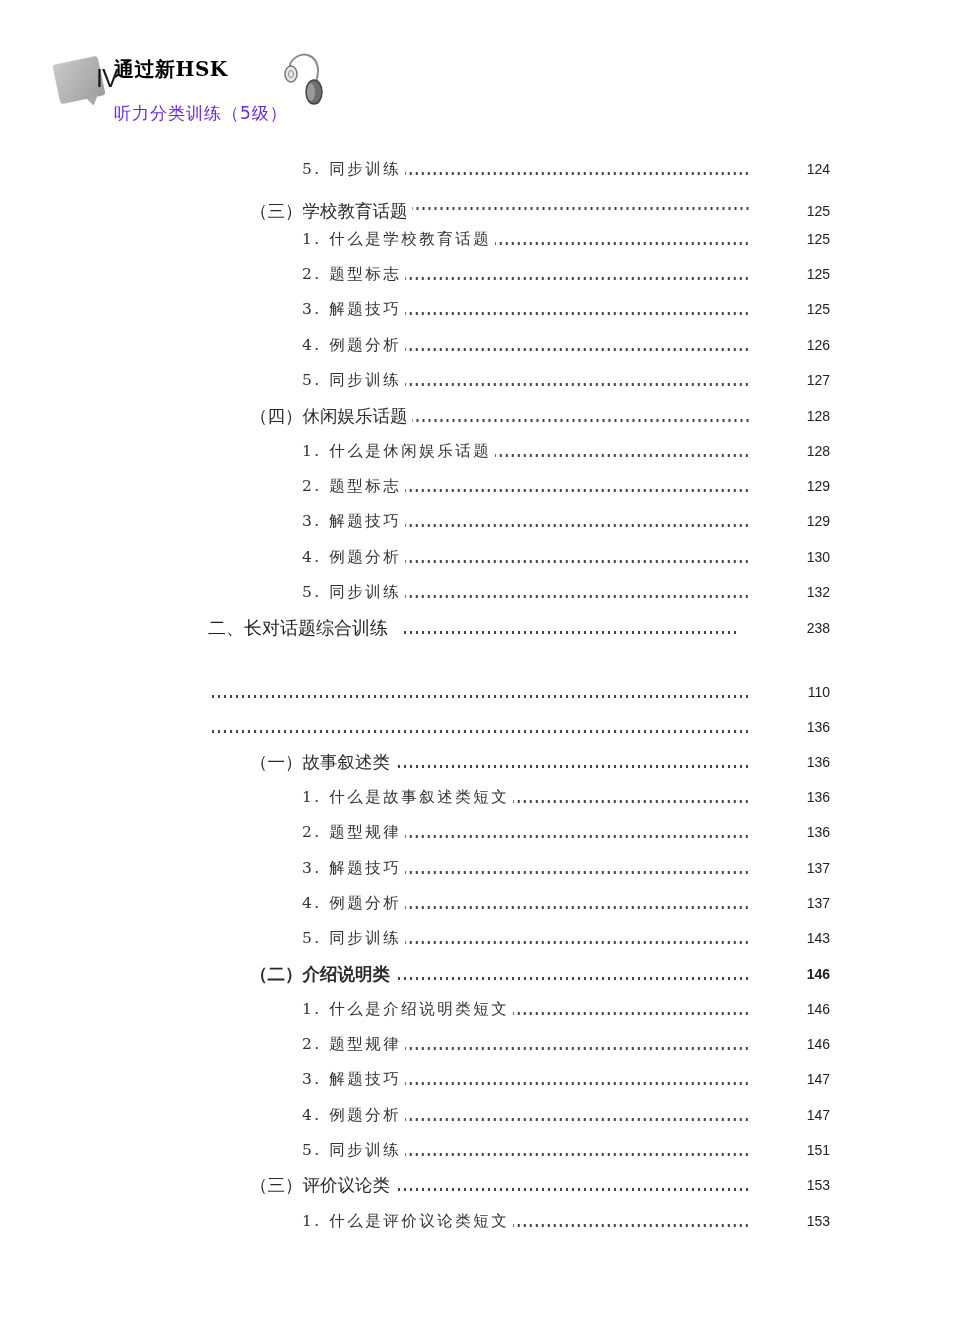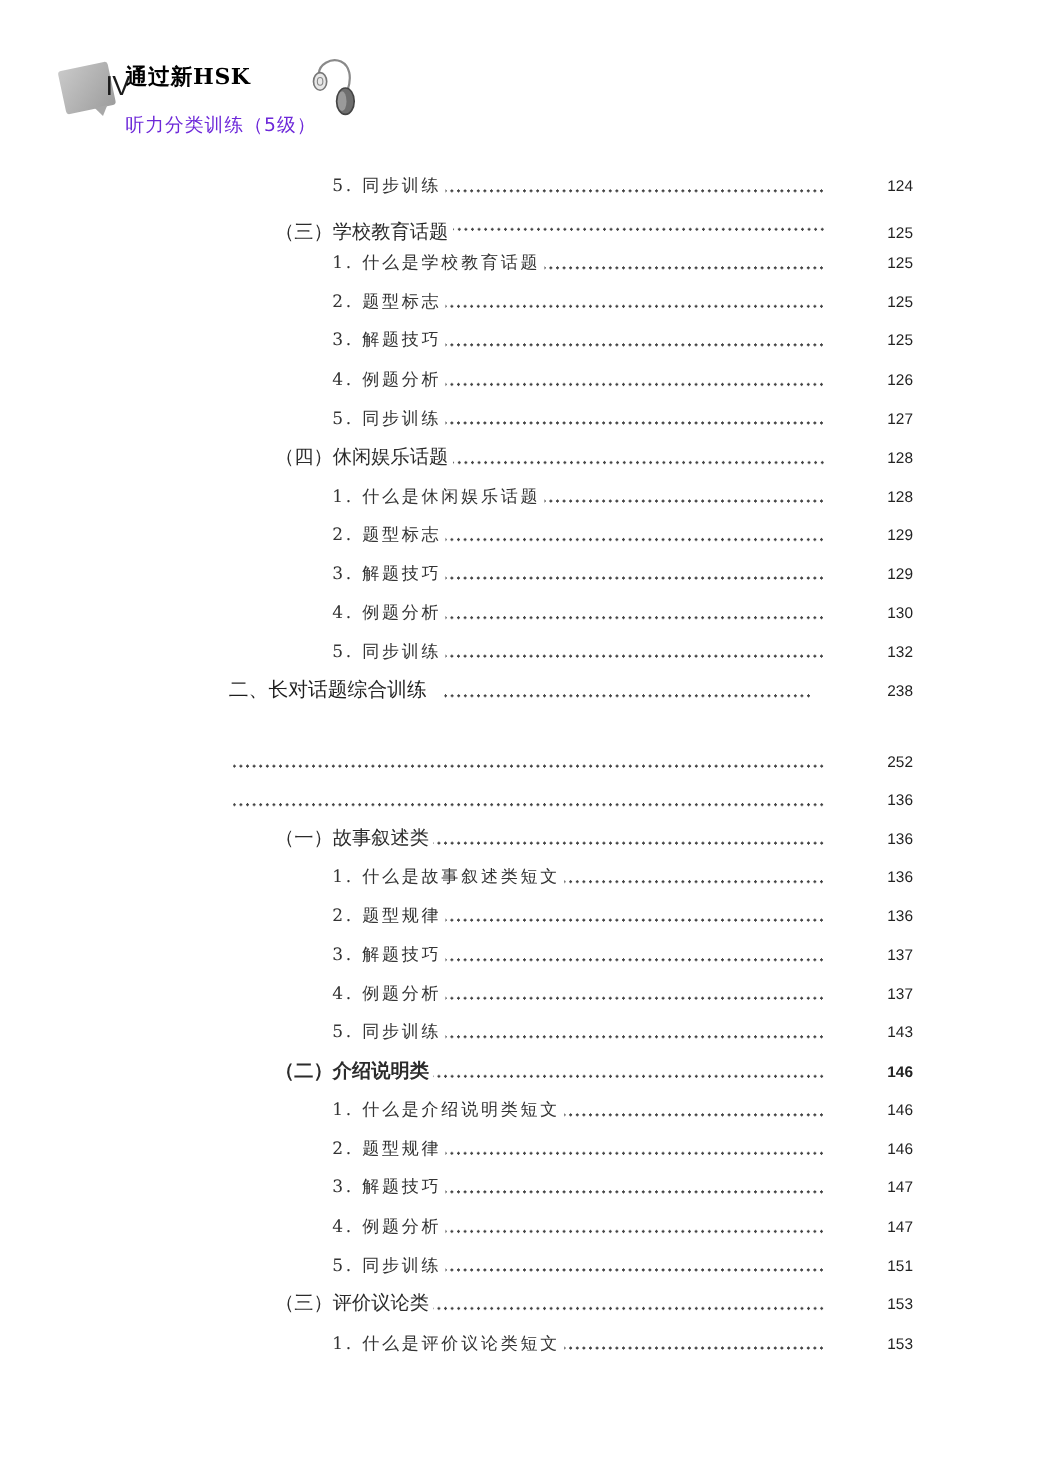--- a/index.html
+++ b/index.html
@@ -219,21 +219,21 @@
       <span class="toc-leader"></span>
       <span class="toc-page">132</span>
     </div>
     <div class="toc-entry lvl1" style="top: 613px; gap: 12px;">
       <span class="toc-title">二、长对话题综合训练</span>
       <span class="toc-leader"></span>
       <span class="toc-page">238</span>
     </div>
     <div class="toc-entry lvl1" style="top: 677px;">
       <span class="toc-leader"></span>
-      <span class="toc-page">252</span>
+      <span class="toc-page">110</span>
     </div>
     <div class="toc-entry lvl1" style="top: 712px;">
       <span class="toc-leader"></span>
       <span class="toc-page">136</span>
     </div>
     <div class="toc-entry lvl2" style="top: 747px;">
       <span class="toc-title">（一）故事叙述类</span>
       <span class="toc-leader"></span>
       <span class="toc-page">136</span>
     </div>

